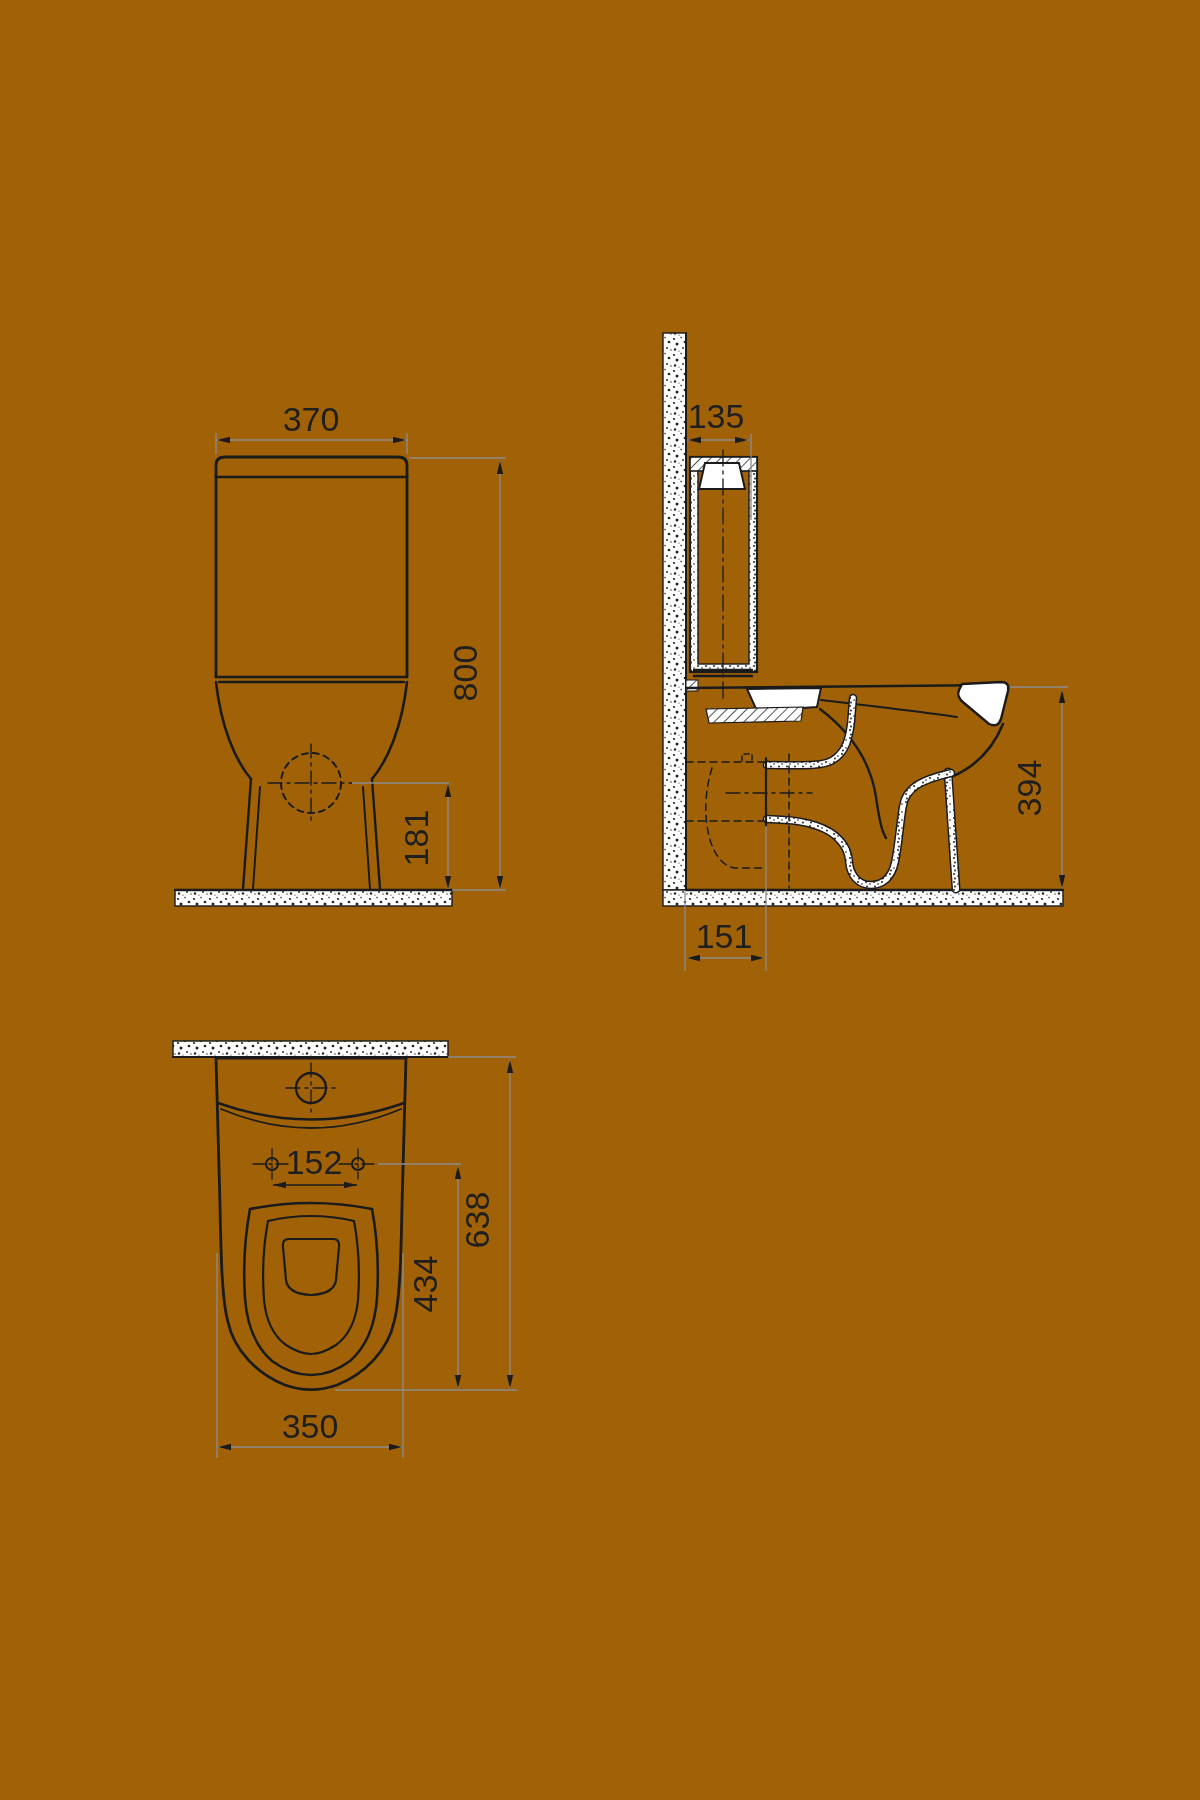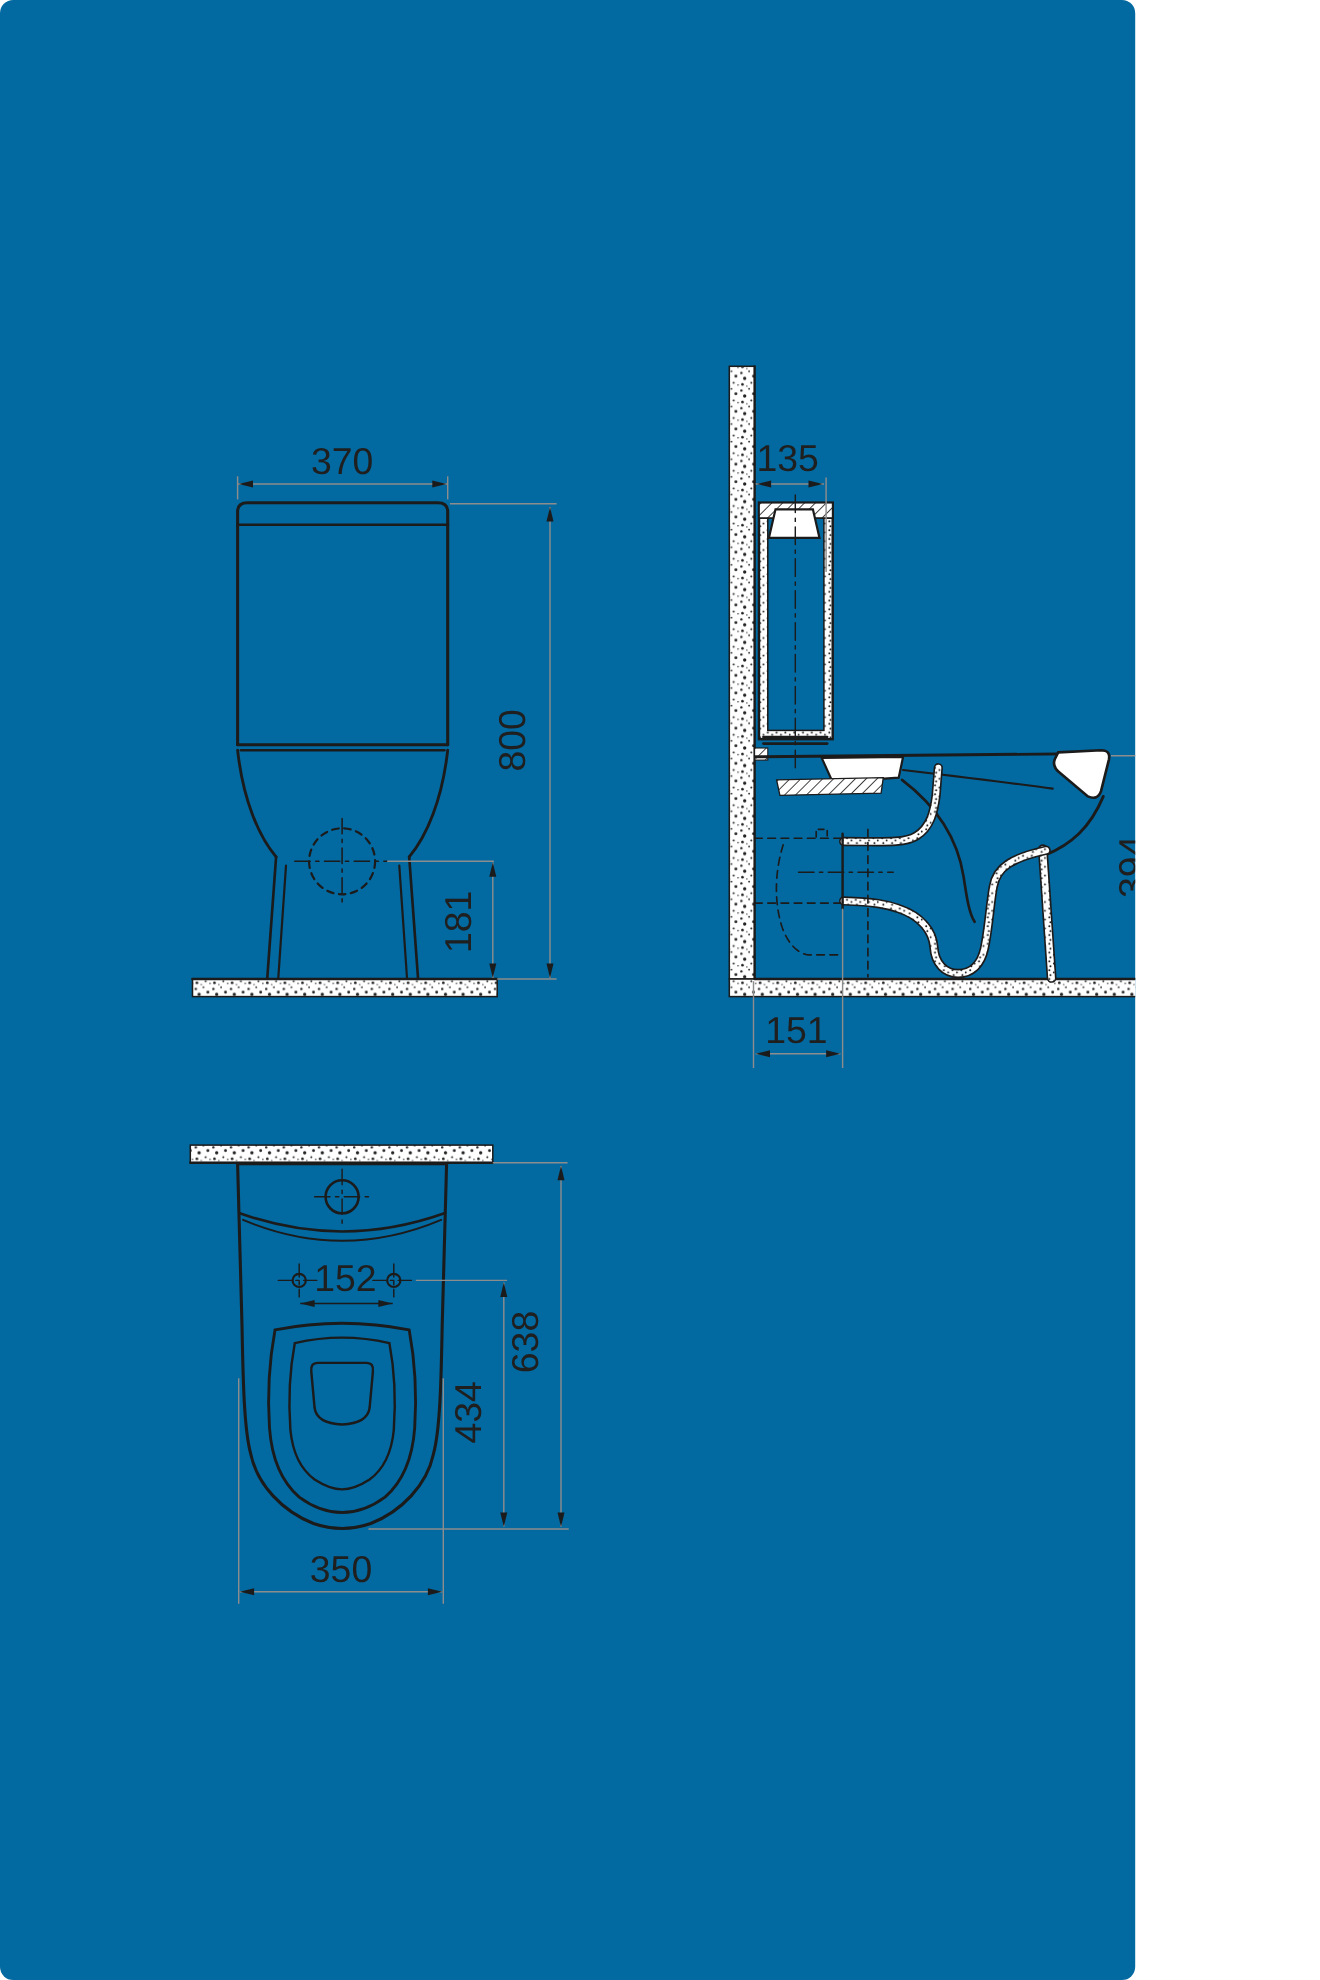--- a/index.html
+++ b/index.html
@@ -1,17 +1,17 @@
 <!DOCTYPE html>
 <html><head>
 <meta charset="utf-8">
 <style>
   html,body{margin:0;padding:0;background:#ffffff;}
-  .page{position:relative;width:1032px;height:1800px;background:#0369a1;overflow:hidden;
-        font-family:"Liberation Sans", sans-serif;border-radius:12px;}
+  .page{position:relative;width:1200px;height:1800px;background:#a16207;overflow:hidden;
+        font-family:"Liberation Sans", sans-serif;}
   svg text{font-family:"Liberation Sans", sans-serif;font-size:34px;fill:#1f1f1f;}
 </style>
 </head>
 <body>
 
 <div class="page">
 <svg width="1200" height="1800" viewBox="0 0 1200 1800">
   <defs>
     <pattern id="speckle" width="16" height="16" patternUnits="userSpaceOnUse">
       <rect width="16" height="16" fill="#ffffff"></rect>

